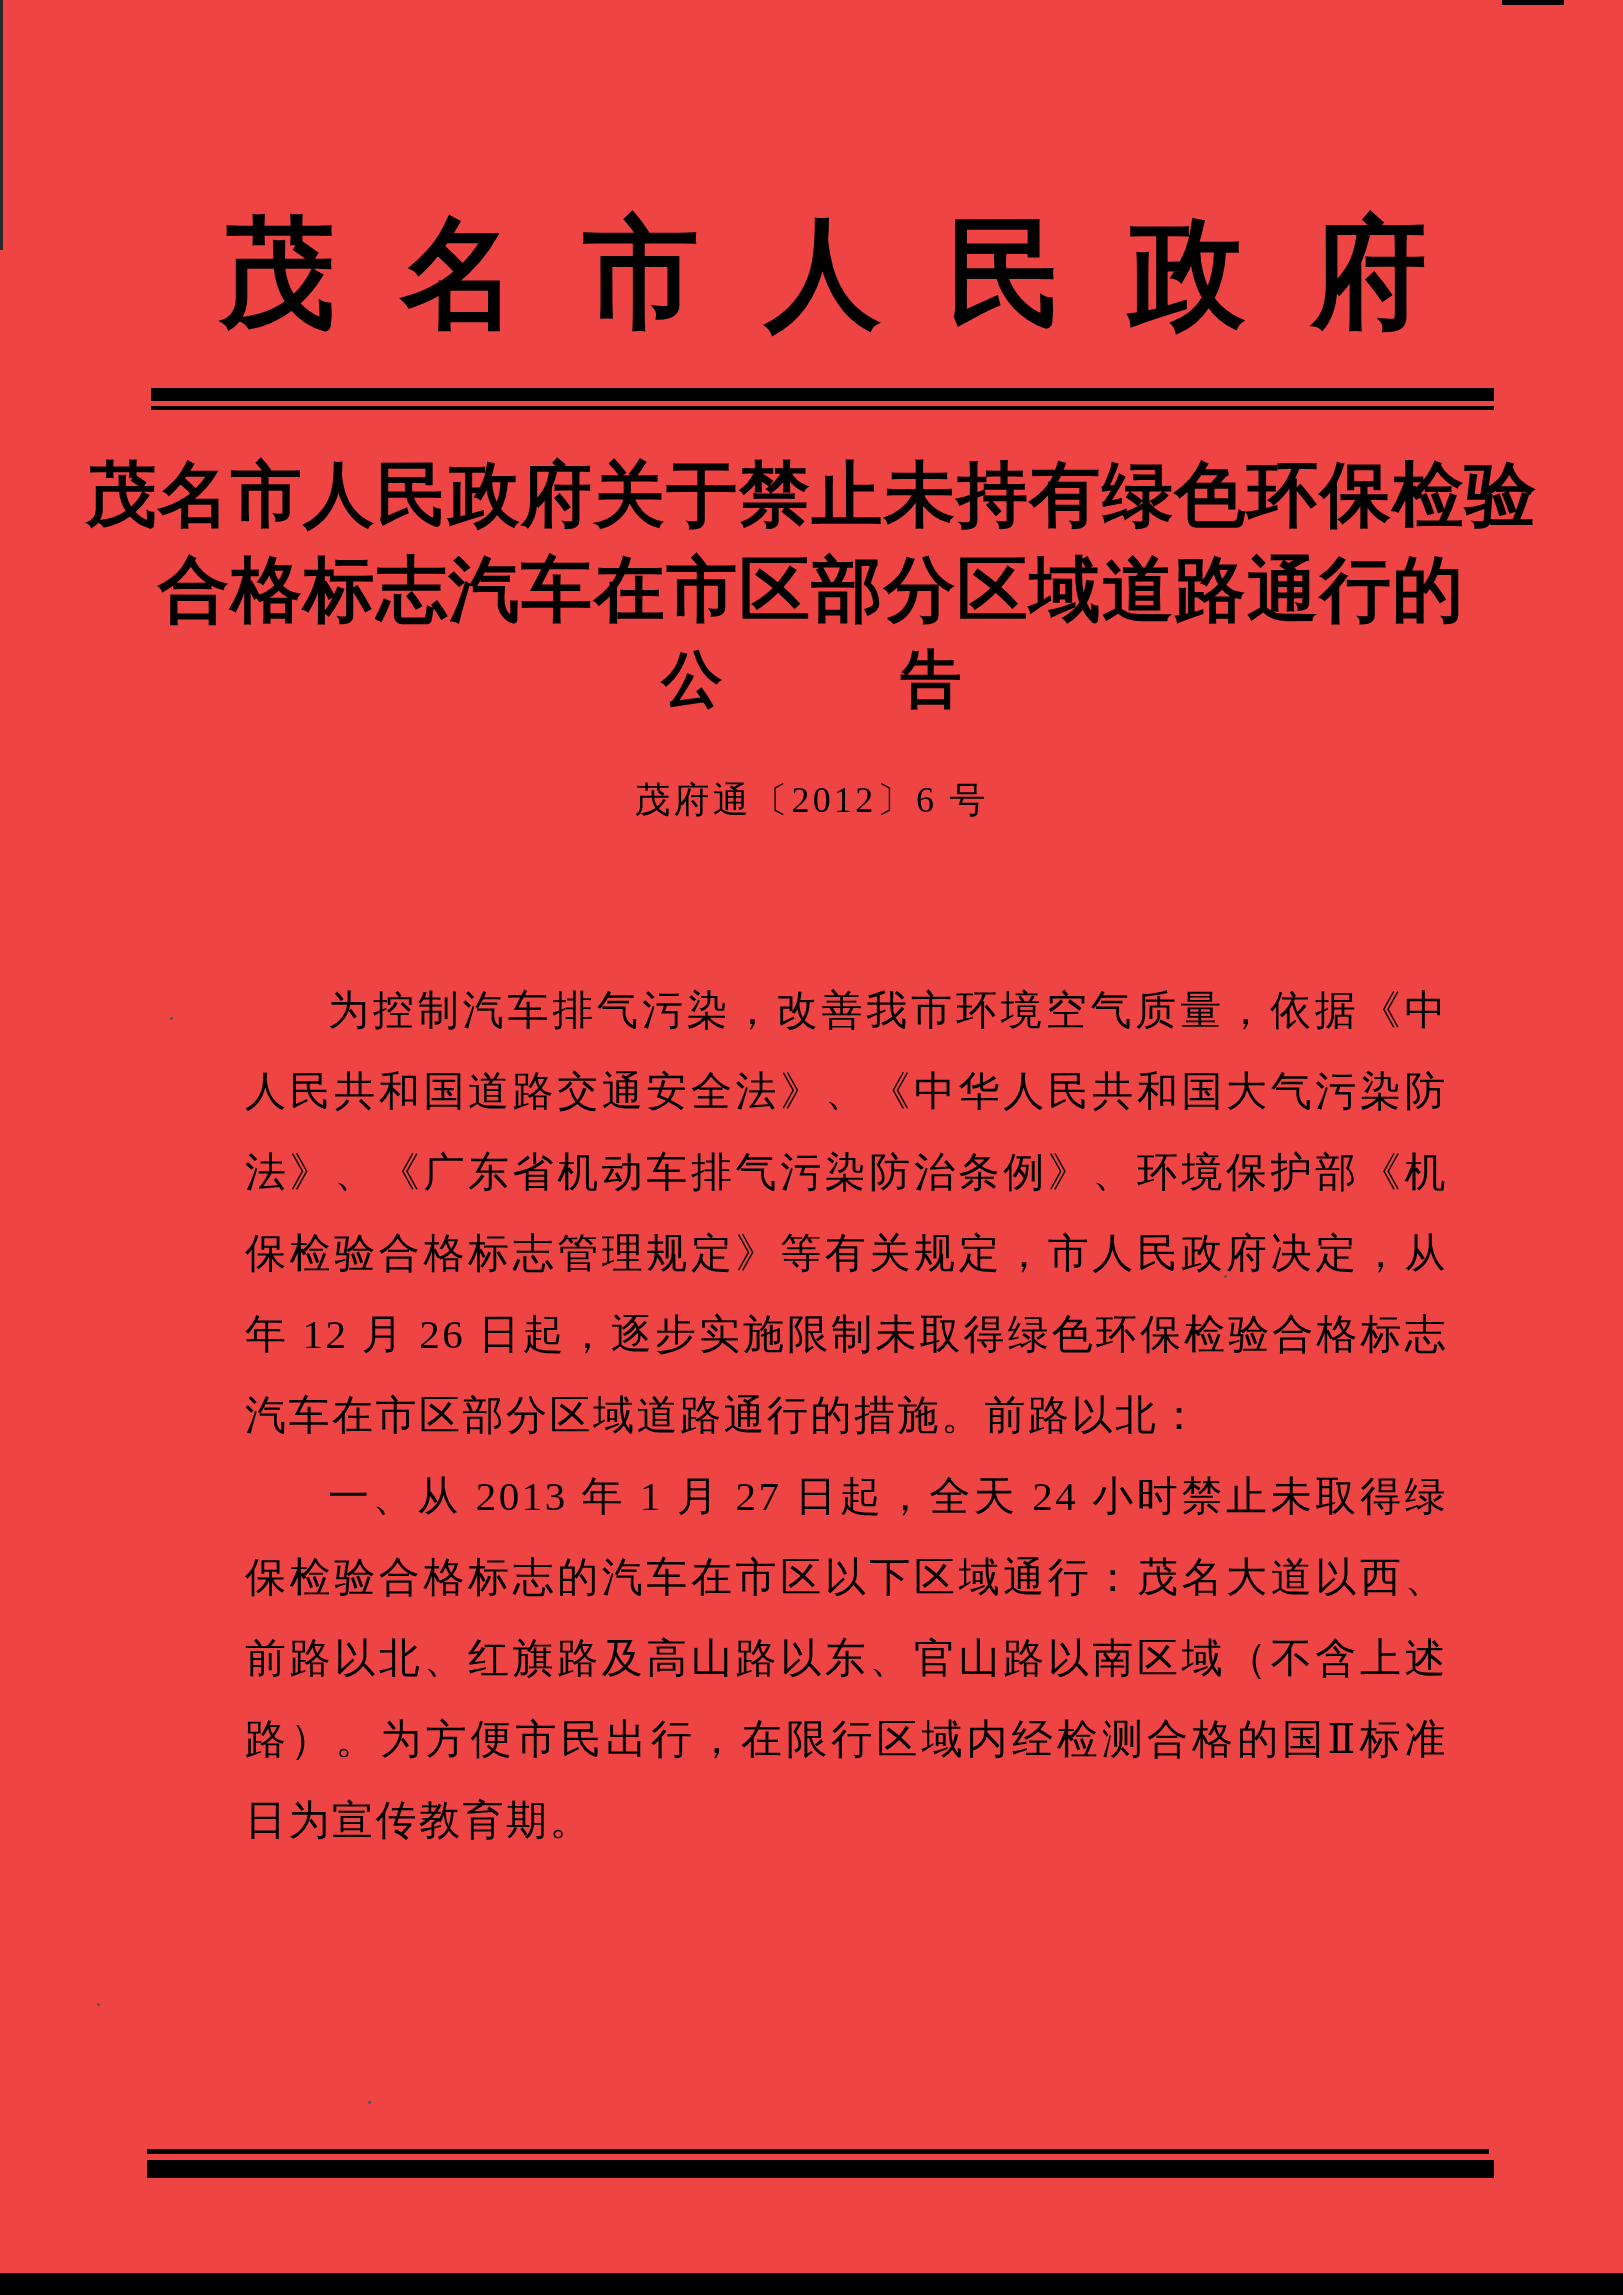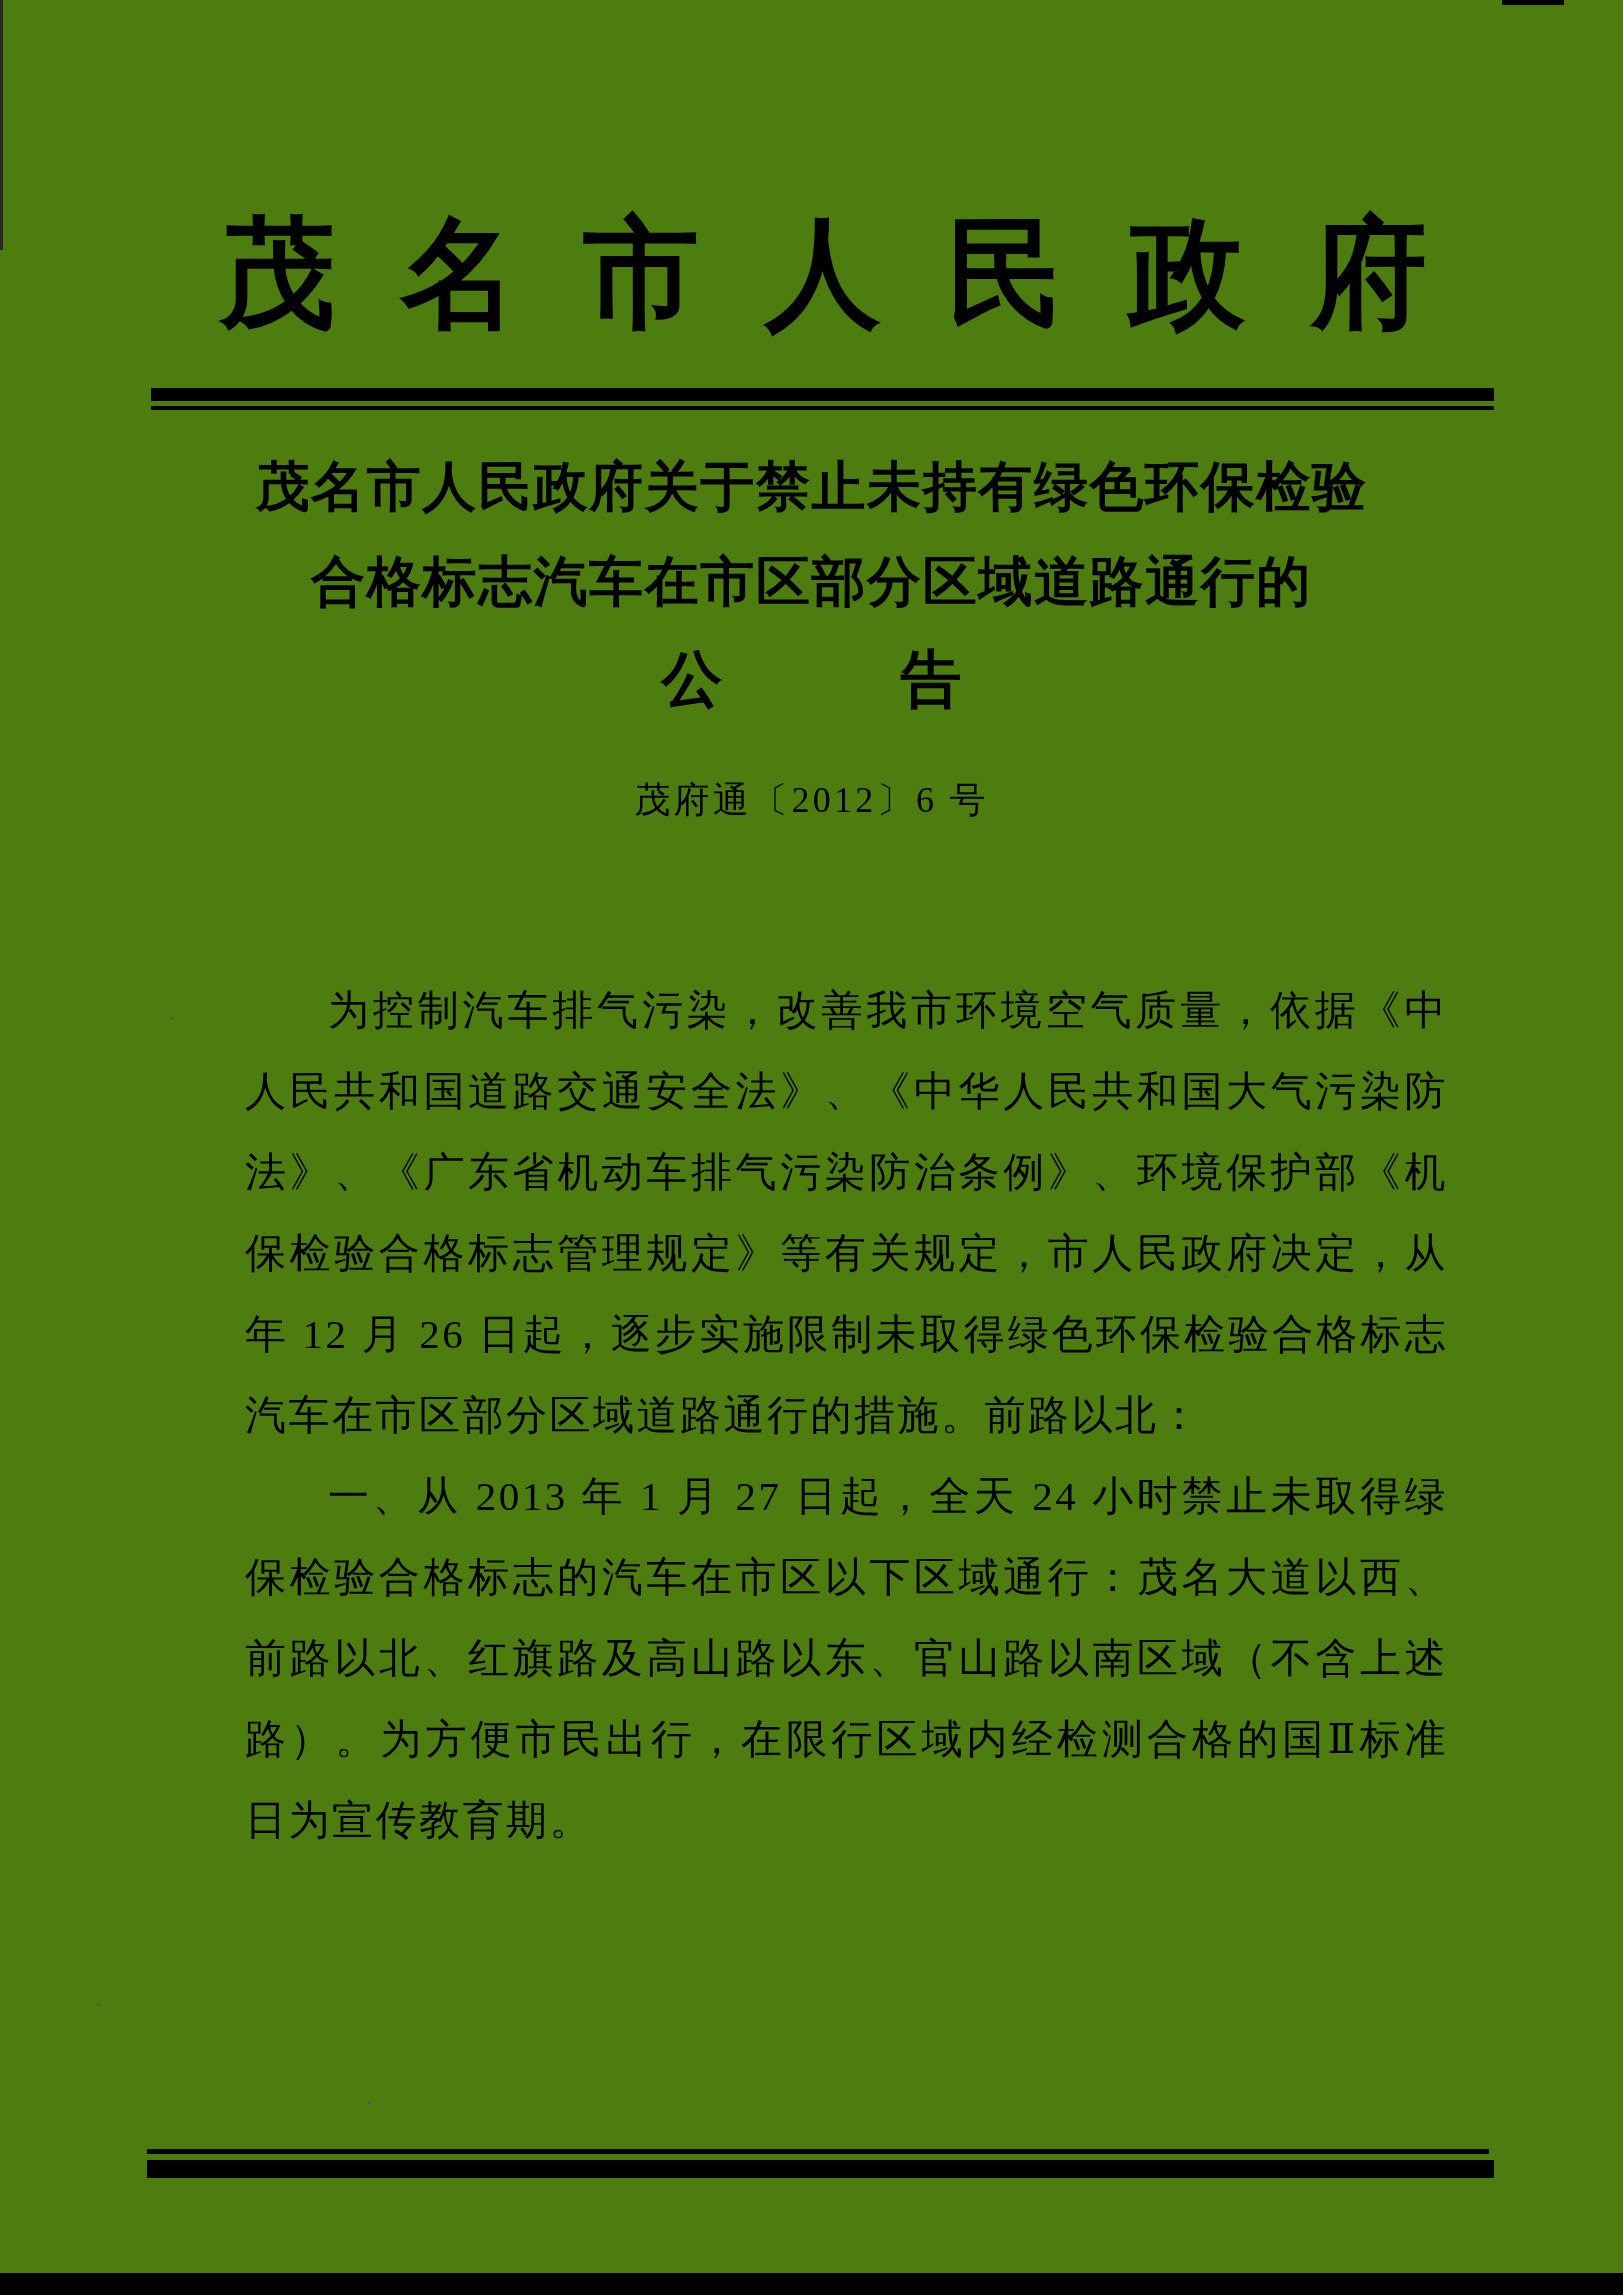--- a/index.html
+++ b/index.html
@@ -1,34 +1,34 @@
 <!DOCTYPE html>
 <html style="font-size:13px"><head>
 <meta charset="utf-8">
 <style>
   html,body{margin:0;padding:0;background:#888;}
   .page{
-    position:relative;width:1623px;height:2295px;background:#4d7c0f;
+    position:relative;width:1623px;height:2295px;background:#ef4444;
     overflow:hidden;color:#000;
     font-family:"Liberation Serif","DejaVu Serif",serif;
   }
   
   .agency{
     position:absolute;left:219px;top:214px;width:1211px;height:123px;
     font-size:116px;font-weight:bold;line-height:1;letter-spacing:66px;
     white-space:nowrap;
     transform:scaleY(1.04);transform-origin:top left;
   }
   .rule{position:absolute;background:#000;}
   .rule-thick-top{left:151px;top:388px;width:1343px;height:13px;}
   .rule-thin-top{left:151px;top:406px;width:1343px;height:4.1px;}
   
   .title-line{
     position:absolute;left:0;width:100%;text-align:center;
-    font-weight:bold;font-size:54px;line-height:1;letter-spacing:1.6px;
+    font-weight:bold;font-size:71px;line-height:1;letter-spacing:1.6px;
   }
   .title-line-1{top:460px;}
   .title-line-2{top:555px;}
   .title-line-3{
     position:absolute;left:0;top:649px;width:100%;
     display:flex;justify-content:center;column-gap:178px;
     font-weight:bold;font-size:61px;line-height:1;
   }
   .doc-number{
     position:absolute;left:0;top:782px;width:100%;text-align:center;

